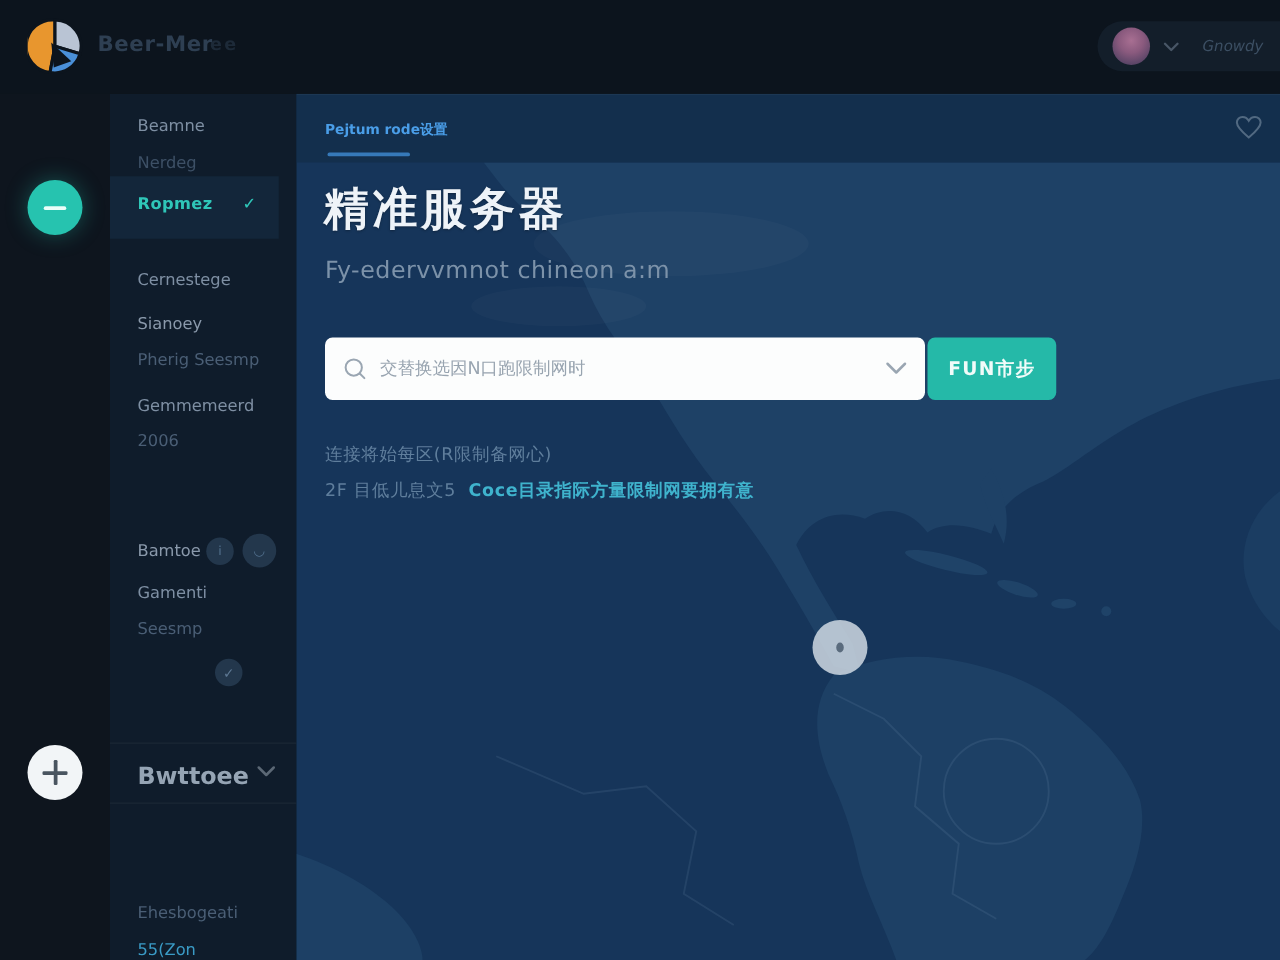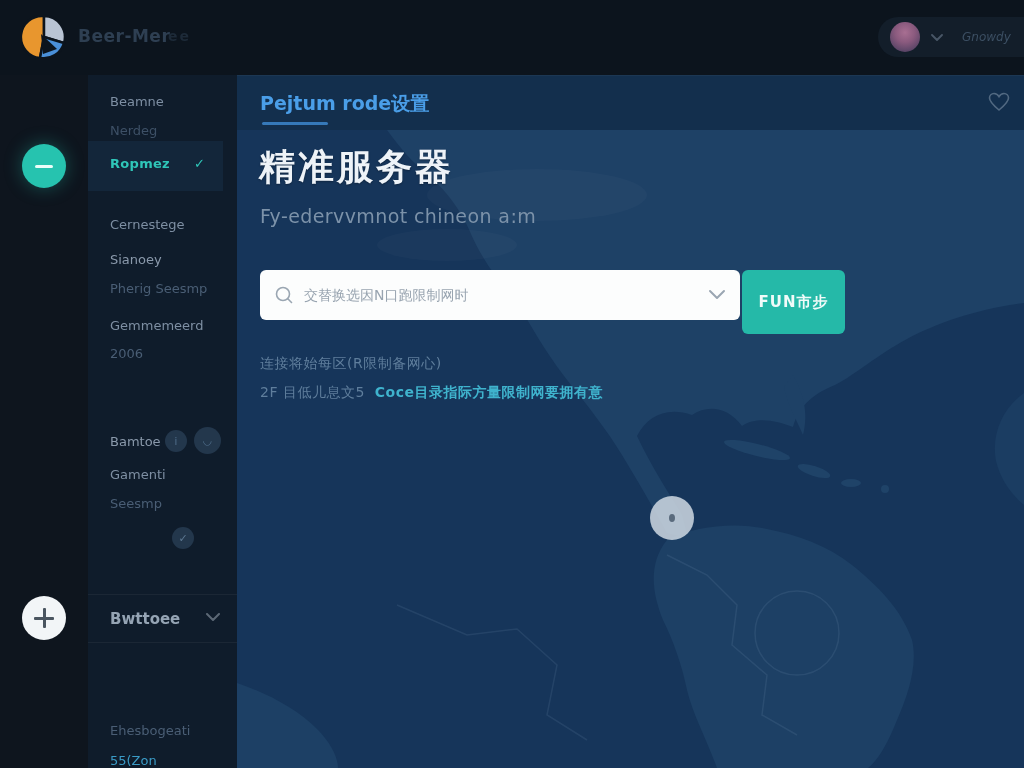--- a/index.html
+++ b/index.html
@@ -37,38 +37,38 @@
   .si-dim2 { color:#4a5e75; }
   .si-bright { color:#8a99ab; }
   .active-row { position:absolute; left:0; top:66px; width:135px; height:50px; background:#13263a; cursor:pointer; }
   .active-row .lbl { position:absolute; left:22px; top:15px; font-size:13px; font-weight:700; color:#2fc6b8; letter-spacing:.3px; }
   .active-check { position:absolute; right:18px; top:15px; color:#2fc6b8; font-size:13px; }
   .badge { position:absolute; border-radius:50%; background:#23374c; color:#51708d; display:flex; align-items:center; justify-content:center; }
   .badge-a { left:77px; top:355px; width:22px; height:22px; font-size:10px; }
   .badge-b { left:106px; top:352px; width:27px; height:27px; font-size:11px; }
   .badge-check { left:84px; top:452px; width:22px; height:22px; font-size:11px; color:#5d7purple893; color:#5d7893; }
   .section-row { position:absolute; left:0; top:519px; width:149px; height:49px; border-top:1px solid rgba(255,255,255,.05); border-bottom:1px solid rgba(255,255,255,.05); cursor:pointer; }
-  .section-row .lbl { position:absolute; left:22px; top:15px; font-size:15px; font-weight:600; color:#95a4b4; }
+  .section-row .lbl { position:absolute; left:22px; top:15px; font-size:19px; font-weight:600; color:#95a4b4; }
   .section-row .chev { position:absolute; right:16px; top:17px; opacity:.55; }
   
   .main { position:absolute; left:237px; top:75px; width:787px; height:693px; background:#16355a; overflow:hidden; }
   .map-svg { position:absolute; left:0; top:0; }
   .tabstrip { position:absolute; left:0; top:0; width:787px; height:55px; background:#132f4d; border-top:1px solid rgba(255,255,255,.04); }
-  .tab { position:absolute; top:0; height:55px; line-height:55px; font-size:19px; cursor:pointer; white-space:nowrap; }
+  .tab { position:absolute; top:0; height:55px; line-height:55px; font-size:11px; cursor:pointer; white-space:nowrap; }
   .tab-active { left:23px; color:#4a9ee8; font-weight:600; }
   .tab-underline { position:absolute; left:25px; top:46px; width:66px; height:3px; border-radius:2px; background:#3d86cc; opacity:.85; }
   .tab-idle { left:160px; color:#8593a3; }
   .heart { position:absolute; right:14px; top:16px; opacity:.35; cursor:pointer; }
   .page-title { position:absolute; left:22px; top:68px; font-size:36px; font-weight:700; color:#eef3f8; letter-spacing:3px; text-shadow:0 1px 2px rgba(0,0,0,.3); }
   .subtitle { position:absolute; left:23px; top:130px; font-size:19px; color:#7c92a9; letter-spacing:.4px; }
   .search-row { position:absolute; left:23px; top:195px; width:587px; height:50px; display:flex; }
   .search-box { width:480px; height:50px; background:#fcfdfd; border-radius:6px; display:flex; align-items:center; padding:0 14px; }
   .search-box input { flex:1; border:none; outline:none; background:transparent; font-size:14px; color:#334; margin-left:10px; font-family:inherit; }
   .search-box input::placeholder { color:#98a4b0; }
-  .run-btn { margin-left:2px; width:103px; height:64px; border:none; border-radius:6px; background:#25b9a8; color:#f0fbf9; font-size:15px; font-weight:600; cursor:pointer; font-family:inherit; letter-spacing:1px; }
+  .run-btn { margin-left:2px; width:103px; height:50px; border:none; border-radius:6px; background:#25b9a8; color:#f0fbf9; font-size:15px; font-weight:600; cursor:pointer; font-family:inherit; letter-spacing:1px; }
   .note1 { position:absolute; left:23px; top:280px; font-size:14px; color:#5f7e9c; letter-spacing:.5px; }
   .note2 { position:absolute; left:23px; top:309px; font-size:14px; color:#5f7e9c; letter-spacing:.5px; }
   .note2 a { color:#3fb3cd; text-decoration:none; margin-left:10px; font-weight:600; }
   .marker { position:absolute; left:413px; top:421px; width:44px; height:44px; border-radius:50%; background:rgba(213,223,232,.82); cursor:pointer; }
   .marker::after { content:""; position:absolute; left:19px; top:18px; width:6px; height:8px; border-radius:50%; background:#5a6b7d; }
   .chev-svg, .search-ico { flex:0 0 auto; }
 </style>
 </head>
 <body>
 

